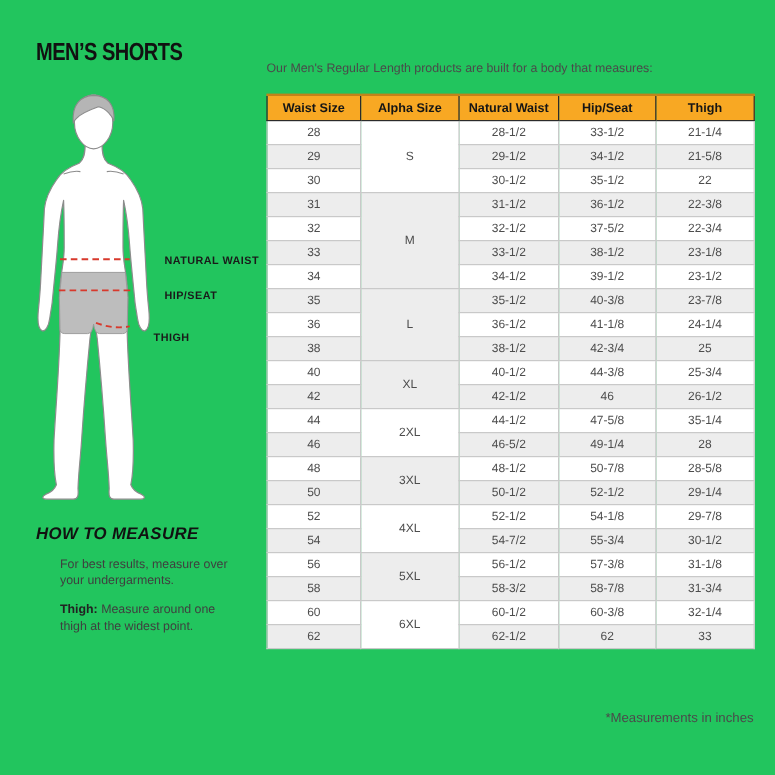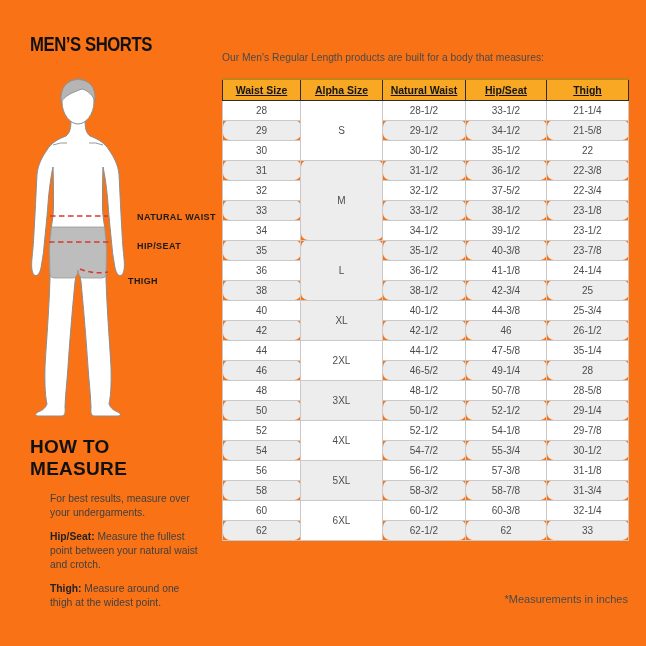--- a/index.html
+++ b/index.html
@@ -3,40 +3,40 @@
 <meta charset="utf-8">
 <style>
   :root{
     --amber:#F8A823;
     --dash-red:#D8392C;
     --row-alt:#EDEDED;
     --fig-gray:#BDBDBD;
   }
   *{margin:0;padding:0;box-sizing:border-box;}
   body{font-family:"Liberation Sans",sans-serif;background:#ffffff;}
-  .page{position:relative;width:646px;height:646px;background:#f97316;overflow:hidden;}
+  .page{position:relative;width:646px;height:646px;background:#22c55e;overflow:hidden;}
 
   
   .shorts-title{
     position:absolute;left:30px;top:33px;
     font-size:19px;font-weight:bold;color:#111;
     letter-spacing:-0.5px;transform:scale(0.88,1.08);transform-origin:left top;
     white-space:nowrap;
   }
   .figure-wrap{position:absolute;left:25px;top:72px;width:106px;height:348px;}
   .fig-label{
     position:absolute;font-size:9px;font-weight:bold;color:#1a1a1a;
     letter-spacing:0.4px;white-space:nowrap;
   }
   .lbl-natural-waist{left:137px;top:212px;}
   .lbl-hip-seat{left:137px;top:241px;}
   .lbl-thigh{left:128px;top:276px;}
 
   .htm-block{position:absolute;left:30px;top:436px;width:174px;}
-  .htm-heading{font-size:19px;font-weight:bold;color:#111;letter-spacing:0.3px;margin-bottom:12px;}
+  .htm-heading{font-size:14px;font-weight:bold;color:#111;letter-spacing:0.3px;margin-bottom:12px;font-style:italic;}
   .htm-block p{font-size:10.3px;line-height:14px;color:#3f3f3f;margin-bottom:10px;margin-left:20px;}
   .htm-block p strong{color:#222;}
   .htm-block p em{font-style:italic;}
 
   
   .meas-heading{
     position:absolute;left:222px;top:30px;
     font-size:13px;font-weight:bold;color:#111;letter-spacing:0.6px;white-space:nowrap;
   }
   .meas-subheading{
@@ -49,28 +49,28 @@
   }
   .size-table col.c0{width:78px;}
   .size-table col.c1{width:82px;}
   .size-table col.c2{width:83px;}
   .size-table col.c3{width:81px;}
   .size-table col.c4{width:82px;}
   .size-table th{
     background:var(--amber);
     border:1px solid #2b2b2b;border-top:2px solid #c2831a;
     height:21px;font-size:10.5px;font-weight:bold;color:#151515;
-    text-align:center;vertical-align:middle;text-decoration:underline;
+    text-align:center;vertical-align:middle;
   }
   .size-table td{
     border:1px solid #c9c9c9;height:20px;
     font-size:10px;color:#4d4d4d;text-align:center;vertical-align:middle;
     background:#fff;
   }
-  .size-table tr.alt td{background:var(--row-alt);border-radius:7px;}
+  .size-table tr.alt td{background:var(--row-alt);}
   .size-table td.alpha{background:#fff;}
   .size-table td.alpha.alt{background:var(--row-alt);}
   .footnote{
     position:absolute;right:18px;top:593px;
     font-size:11px;color:#4a4a4a;
   }
 </style>
 </head>
 <body>
 
@@ -151,21 +151,20 @@
     </svg>
   </div>
 
   <div class="fig-label lbl-natural-waist">NATURAL WAIST</div>
   <div class="fig-label lbl-hip-seat">HIP/SEAT</div>
   <div class="fig-label lbl-thigh">THIGH</div>
 
   <div class="htm-block">
     <div class="htm-heading">HOW TO MEASURE</div>
     <p><span>For best results, measure over your undergarments.</span></p>
-    <p><strong>Hip/Seat:</strong><span> Measure the fullest point between your natural waist and crotch.</span></p>
     <p><strong>Thigh:</strong><span> Measure around one thigh at the widest point.</span></p>
   </div>
 
   <div class="meas-subheading">Our Men's Regular Length products are built for a body that measures:</div>
 
   <table class="size-table">
     <colgroup>
       <col class="c0">
         <col class="c1">
         <col class="c2">

